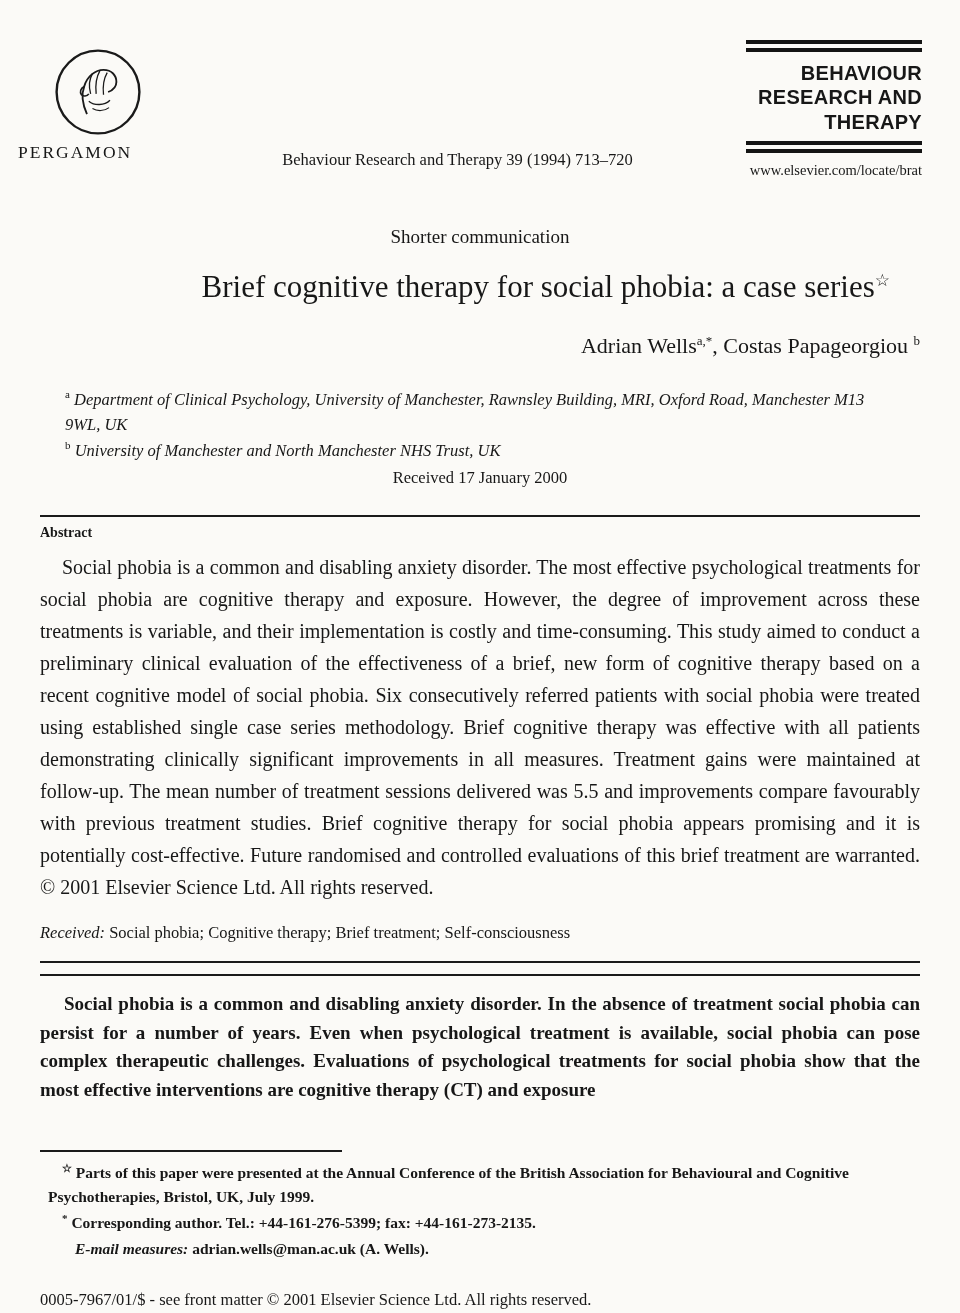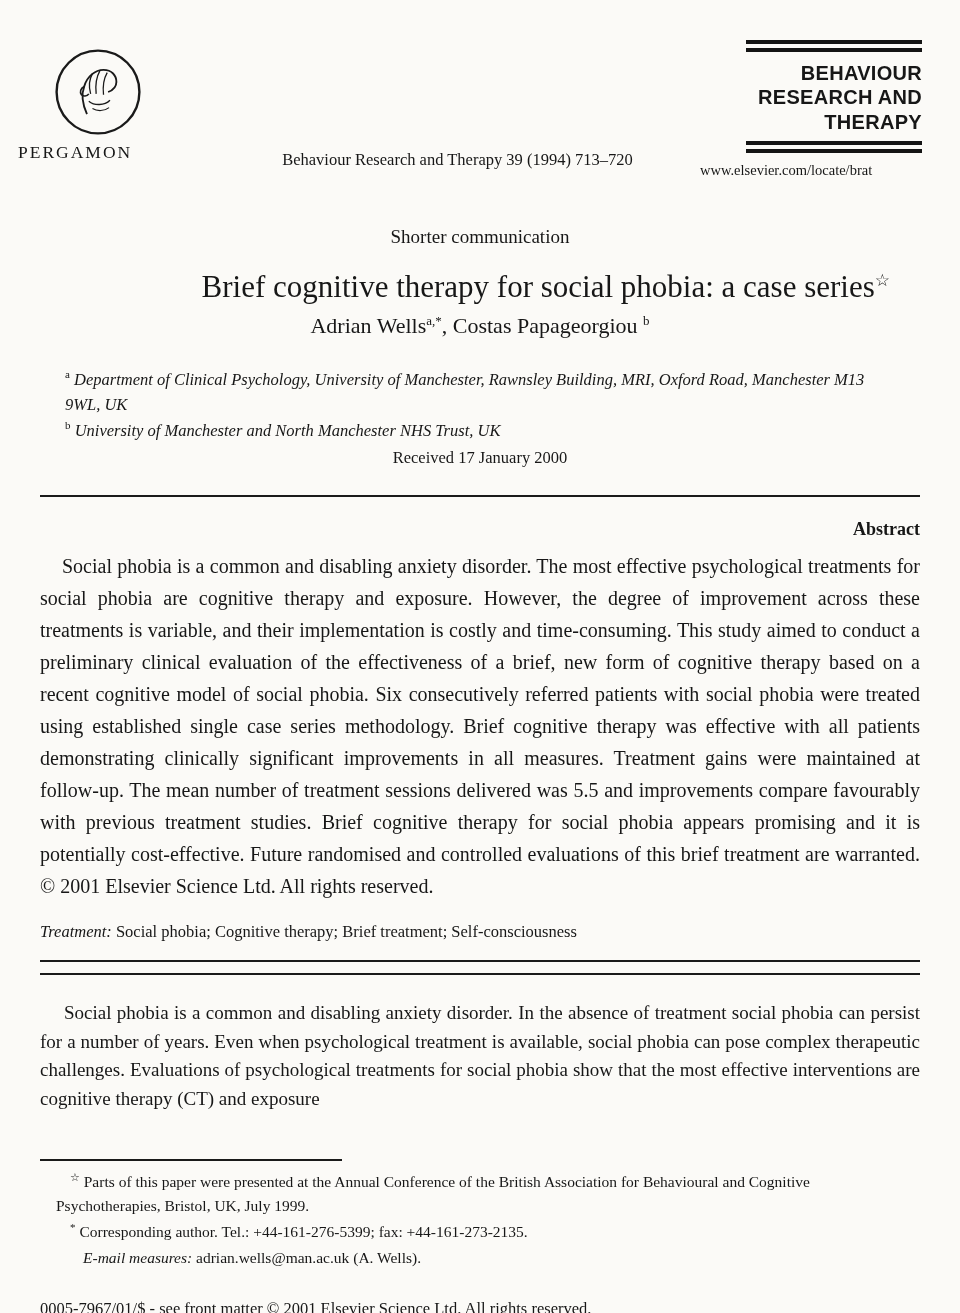--- a/index.html
+++ b/index.html
@@ -26,58 +26,58 @@
   }
   .mast{position:absolute;right:38px;top:40px;width:222px;}
   .double-rule{height:4px;border-top:4px solid #141414;border-bottom:4px solid #141414;}
   .mast .double-rule{margin-left:46px;}
   .jname{
     text-align:right;
     font-family:"Liberation Sans", sans-serif;
     font-weight:700;font-size:20px;line-height:1.22;
     margin:9px 0 7px;letter-spacing:0.3px;
   }
-  .site{text-align:left;font-size:14.5px;margin-top:9px;white-space:nowrap;}
+  .site{text-align:right;font-size:14.5px;margin-top:9px;white-space:nowrap;}
   
   .shorter{text-align:center;font-size:19px;margin-top:26px;}
   .title{
     text-align:right;font-size:31px;font-weight:400;
     margin:20px 30px 0;line-height:1.2;
   }
   .title-star{font-size:17px;}
-  .authors{text-align:center;font-size:22px;margin-top:8px;}
+  .authors{text-align:right;font-size:22px;margin-top:28px;}
   .authors sup{font-size:13px;}
   .affil{
     font-style:italic;font-size:16.5px;
     margin:26px auto 0;line-height:1.55;max-width:830px;
   }
   .affil sup{font-size:11px;font-style:normal;}
   .received{text-align:center;font-size:16.5px;margin-top:5px;}
   .rule{border-top:2.5px solid #1a1a1a;}
   .rule-1{margin-top:27px;}
   
-  .abstract-h{font-weight:700;font-size:18px;margin-top:22px;text-align:right;}
+  .abstract-h{font-weight:700;font-size:14px;margin-top:8px;}
   .abstract-p{
     font-size:20px;line-height:1.6;text-align:justify;
     text-indent:22px;margin-top:10px;
   }
   .keywords{font-size:16.5px;margin-top:15px;}
   .ital{font-style:italic;}
   .rule-2a{margin-top:18px;}
   .rule-2b{margin-top:11px;}
   
   .section-h{font-weight:700;font-size:19px;margin-top:40px;}
   .section-p{
     font-size:19px;line-height:1.5;text-align:justify;
-    text-indent:24px;margin-top:24px;
+    text-indent:24px;margin-top:14px;font-weight:bold;
   }
   
   .fn-rule{margin-top:46px;width:302px;border-top:2px solid #1a1a1a;}
   .footnotes{font-size:15.5px;line-height:1.52;margin-top:8px;}
-  .footnote{text-indent:14px;margin:2px 16px;}
+  .footnote{text-indent:14px;margin:2px 8px;font-weight:bold;}
   .footnote sup{font-size:11px;}
   .footnote-email{text-indent:27px;}
   
   .bottom{font-size:16.5px;margin-top:26px;line-height:1.6;}
   .pii{letter-spacing:0.8px;}
 </style>
 </head>
 <body>
 
 <div class="page">
@@ -126,21 +126,21 @@
       <div><sup>b</sup> <span>University of Manchester and North Manchester NHS Trust, UK</span></div>
     </div>
 
     <div class="received">Received 17 January 2000</div>
 
     <div class="rule rule-1"></div>
 
     <div class="abstract-h">Abstract</div>
     <p class="abstract-p">Social phobia is a common and disabling anxiety disorder. The most effective psychological treatments for social phobia are cognitive therapy and exposure. However, the degree of improvement across these treatments is variable, and their implementation is costly and time-consuming. This study aimed to conduct a preliminary clinical evaluation of the effectiveness of a brief, new form of cognitive therapy based on a recent cognitive model of social phobia. Six consecutively referred patients with social phobia were treated using established single case series methodology. Brief cognitive therapy was effective with all patients demonstrating clinically significant improvements in all measures. Treatment gains were maintained at follow-up. The mean number of treatment sessions delivered was 5.5 and improvements compare favourably with previous treatment studies. Brief cognitive therapy for social phobia appears promising and it is potentially cost-effective. Future randomised and controlled evaluations of this brief treatment are warranted. © 2001 Elsevier Science Ltd. All rights reserved.</p>
 
-    <div class="keywords"><span class="ital">Treatment:</span> <span>Social phobia; Cognitive therapy; Brief treatment; Self-consciousness</span></div>
+    <div class="keywords"><span class="ital">Received:</span> <span>Social phobia; Cognitive therapy; Brief treatment; Self-consciousness</span></div>
 
     <div class="rule rule-2a"></div>
     <div class="rule rule-2b"></div>
 
     <p class="section-p">Social phobia is a common and disabling anxiety disorder. In the absence of treatment social phobia can persist for a number of years. Even when psychological treatment is available, social phobia can pose complex therapeutic challenges. Evaluations of psychological treatments for social phobia show that the most effective interventions are cognitive therapy (CT) and exposure</p>
 
     <div class="fn-rule"></div>
     <div class="footnotes">
       <p class="footnote"><sup>☆</sup> <span>Parts of this paper were presented at the Annual Conference of the British Association for Behavioural and Cognitive Psychotherapies, Bristol, UK, July 1999.</span></p>
       <p class="footnote"><sup>*</sup> <span>Corresponding author. Tel.: +44-161-276-5399; fax: +44-161-273-2135.</span></p>

